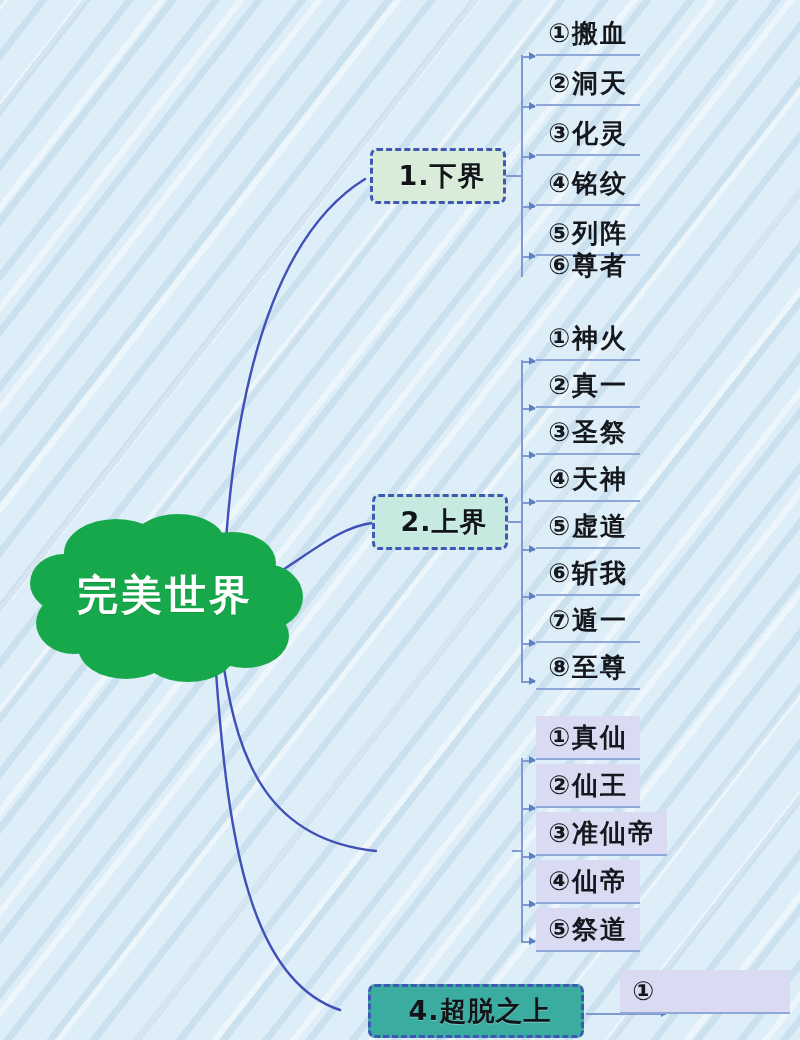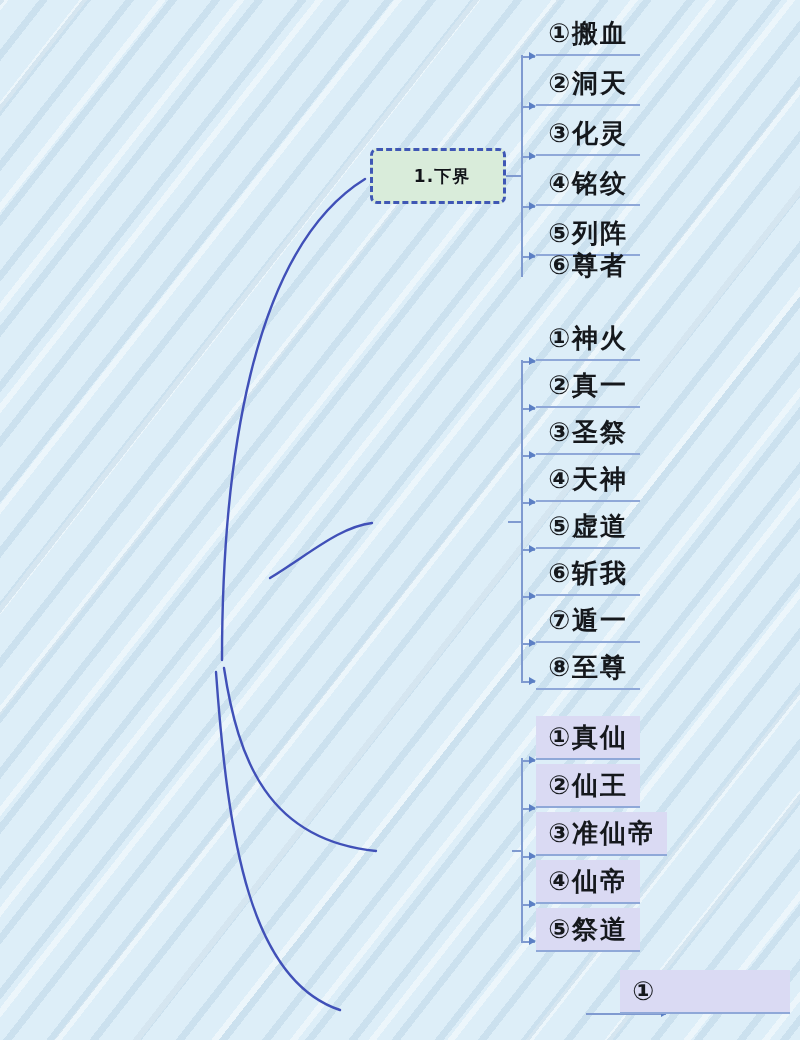--- a/index.html
+++ b/index.html
@@ -84,21 +84,21 @@
   }
 
   
   .branch-box {
     position: absolute;
     z-index: 3;
     display: flex;
     align-items: center;
     justify-content: center;
     border-radius: 7px;
-    font-size: 17px;
+    font-size: 27px;
     font-weight: bold;
     color: #111418;
     letter-spacing: 1px;
     white-space: nowrap;
     border: 3px dashed #3f57b5;
     text-shadow: 0 1px 0 rgba(255,255,255,0.30);
     padding-left: 8px;
   }
 
   
@@ -154,20 +154,37 @@
 
     <path d="M 222 660 C 222 470 250 250 365 179" fill="none" stroke="#4050b8" stroke-width="2.4" stroke-linecap="round"></path>
 
     <path d="M 270 578 C 312 552 340 527 372 523" fill="none" stroke="#4050b8" stroke-width="2.4" stroke-linecap="round"></path>
 
     <path d="M 224 668 C 238 760 268 840 376 851" fill="none" stroke="#4050b8" stroke-width="2.4" stroke-linecap="round"></path>
 
     <path d="M 216 672 C 228 840 250 980 340 1010" fill="none" stroke="#4050b8" stroke-width="2.4" stroke-linecap="round"></path>
   </svg>
 
+  <div id="central-node">
+    <svg class="cloud-svg" viewBox="0 0 290 180" xmlns="http://www.w3.org/2000/svg">
+      <g fill="#16a84b">
+        <ellipse cx="96" cy="48" rx="52" ry="34"></ellipse>
+        <ellipse cx="158" cy="40" rx="48" ry="31"></ellipse>
+        <ellipse cx="212" cy="58" rx="44" ry="31"></ellipse>
+        <ellipse cx="245" cy="92" rx="38" ry="33"></ellipse>
+        <ellipse cx="225" cy="131" rx="44" ry="32"></ellipse>
+        <ellipse cx="168" cy="146" rx="48" ry="31"></ellipse>
+        <ellipse cx="106" cy="142" rx="48" ry="32"></ellipse>
+        <ellipse cx="54" cy="118" rx="38" ry="31"></ellipse>
+        <ellipse cx="44" cy="78" rx="34" ry="29"></ellipse>
+        <rect x="40" y="48" width="210" height="92" rx="40"></rect>
+      </g>
+    </svg>
+    <div class="cloud-label">完美世界</div>
+  </div>
 
   <div class="branch-box" id="branch-box-1" style="left:370px; top:148px; width:136px; height:56px; background-color:#d9ecda;">
     <span>1.下界</span>
   </div>
 
   <div class="leaf-group">
     <div class="branch-connector" style="left:506px; top:175px; width:16px;"></div>
     <div class="leaf-spine" style="left:521px; top:55px; width:2px; height:222px;"></div>
 
     <div class="leaf-item" style="left:536px; top:12px; width:104px;">
@@ -204,20 +221,23 @@
     </div>
     <div class="leaf-stub" style="left:521px; top:256px; width:14px;"></div>
     <div class="leaf-arrow" style="left:529px; top:252px;"></div>
 
     <div class="leaf-item" style="left:536px; top:243px; width:104px; border-bottom:none;">
       <span>⑥</span>
       <span>尊者</span>
     </div>
   </div>
 
+  <div class="branch-box" id="branch-box-2" style="left:372px; top:494px; width:136px; height:56px; background-color:#c6eae0;">
+    <span>2.上界</span>
+  </div>
 
   <div class="leaf-group">
     <div class="branch-connector" style="left:508px; top:521px; width:14px;"></div>
     <div class="leaf-spine" style="left:521px; top:360px; width:2px; height:322px;"></div>
 
     <div class="leaf-item" style="left:536px; top:317px; width:104px;">
       <span>①</span>
       <span>神火</span>
     </div>
     <div class="leaf-stub" style="left:521px; top:361px; width:14px;"></div>
@@ -307,20 +327,23 @@
     <div class="leaf-arrow" style="left:529px; top:900px;"></div>
 
     <div class="leaf-item filled-lavender" style="left:536px; top:908px; width:104px;">
       <span>⑤</span>
       <span>祭道</span>
     </div>
     <div class="leaf-stub" style="left:521px; top:941px; width:14px;"></div>
     <div class="leaf-arrow" style="left:529px; top:937px;"></div>
   </div>
 
+  <div class="branch-box" id="branch-box-4" style="left:368px; top:984px; width:216px; height:54px; background-color:#3aada0;">
+    <span>4.超脱之上</span>
+  </div>
 
   <div class="leaf-group">
     <div class="leaf-stub" style="left:586px; top:1013px; width:80px;"></div>
     <div class="leaf-arrow" style="left:661px; top:1009px;"></div>
 
     <div class="leaf-item filled-lavender" style="left:620px; top:970px; width:170px;">
       <span>①</span>
     </div>
   </div>
 

